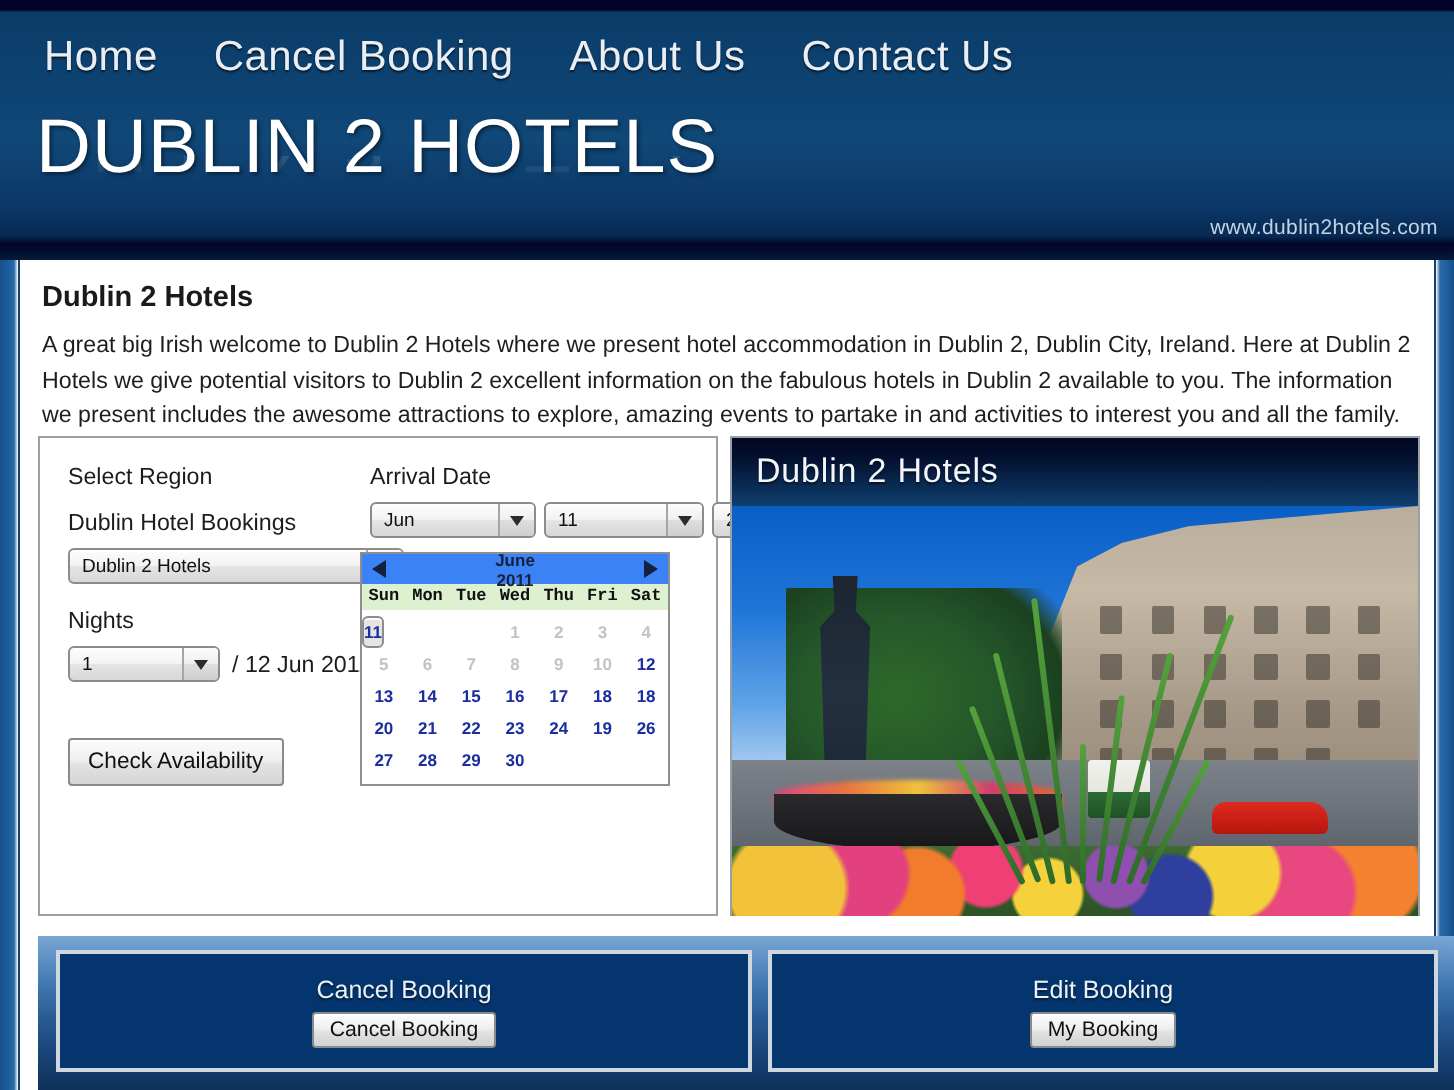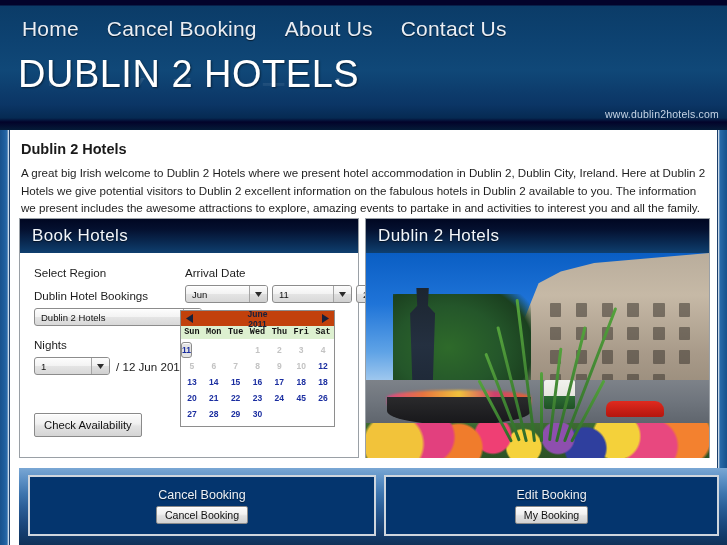--- a/index.html
+++ b/index.html
@@ -211,21 +211,21 @@
     top: 105px;
     width: 80px;
     font-size: 11.6px;
     line-height: 17px;
     color: #1c1c1c;
   }
 
   #btn-check {
     position: absolute;
     left: 14px;
-    top: 160px;
+    top: 150px;
     padding: 5px 9px;
     font-size: 11.3px;
     font-family: "Liberation Sans", sans-serif;
     color: #111;
     background: linear-gradient(to bottom, #fbfbfb 0%, #f0f0f0 45%, #e3e3e3 55%, #d4d4d4 100%);
     border: 1px solid #8a8a8a;
     border-radius: 2px;
     cursor: pointer;
     box-shadow: inset 0 1px 0 rgba(255,255,255,0.85);
     text-align: center;
@@ -236,21 +236,21 @@
     position: absolute;
     left: 160px;
     top: 57px;
     width: 155px;
     border: 1px solid #8e8e8e;
     background: #ffffff;
     font-size: 9px;
   }
   #cal-head {
     height: 16px;
-    background: #c2410c;
+    background: #3b82f6;
     display: flex;
     align-items: center;
     justify-content: space-between;
     padding: 0 5px;
     border-bottom: 1px solid #ddf0d0;
     gap: 46px;
   }
   #cal-title {
     font-size: 8.5px;
     font-weight: bold;
@@ -435,23 +435,20 @@
     <div id="site-url">www.dublin2hotels.com</div>
   </div>
 
   <div id="body-area">
     <div id="content">
 
       <div id="page-title">Dublin 2 Hotels</div>
       <p id="intro">A great big Irish welcome to Dublin 2 Hotels where we present hotel accommodation in Dublin 2, Dublin City, Ireland. Here at Dublin 2 Hotels we give potential visitors to Dublin 2 excellent information on the fabulous hotels in Dublin 2 available to you. The information we present includes the awesome attractions to explore, amazing events to partake in and activities to interest you and all the family.</p>
 
       <div class="panel" id="panel-book">
-        <div class="panel-header">
-          <span class="panel-header-title">Book Hotels</span>
-        </div>
         <div class="panel-body">
 
           <span class="form-label" id="lbl-region">Select Region</span>
           <span class="form-label" id="lbl-locations">Dublin Hotel Bookings</span>
           <span class="form-label" id="lbl-nights">Nights</span>
           <span class="form-label" id="lbl-arrival">Arrival Date</span>
 
           <div class="sel" id="sel-location">
             <span class="sel-text">Dublin 2 Hotels</span>
             <span class="sel-arrow">
@@ -538,21 +535,21 @@
                 <div class="cal-day">15</div>
                 <div class="cal-day">16</div>
                 <div class="cal-day">17</div>
                 <div class="cal-day">18</div>
                 <div class="cal-day">18</div>
                 <div class="cal-day">20</div>
                 <div class="cal-day">21</div>
                 <div class="cal-day">22</div>
                 <div class="cal-day">23</div>
                 <div class="cal-day">24</div>
-                <div class="cal-day">45</div>
+                <div class="cal-day">19</div>
                 <div class="cal-day">26</div>
                 <div class="cal-day">27</div>
                 <div class="cal-day">28</div>
                 <div class="cal-day">29</div>
                 <div class="cal-day">30</div>
               </div>
           </div>
 
           <button id="btn-check">Check Availability</button>
         </div>

